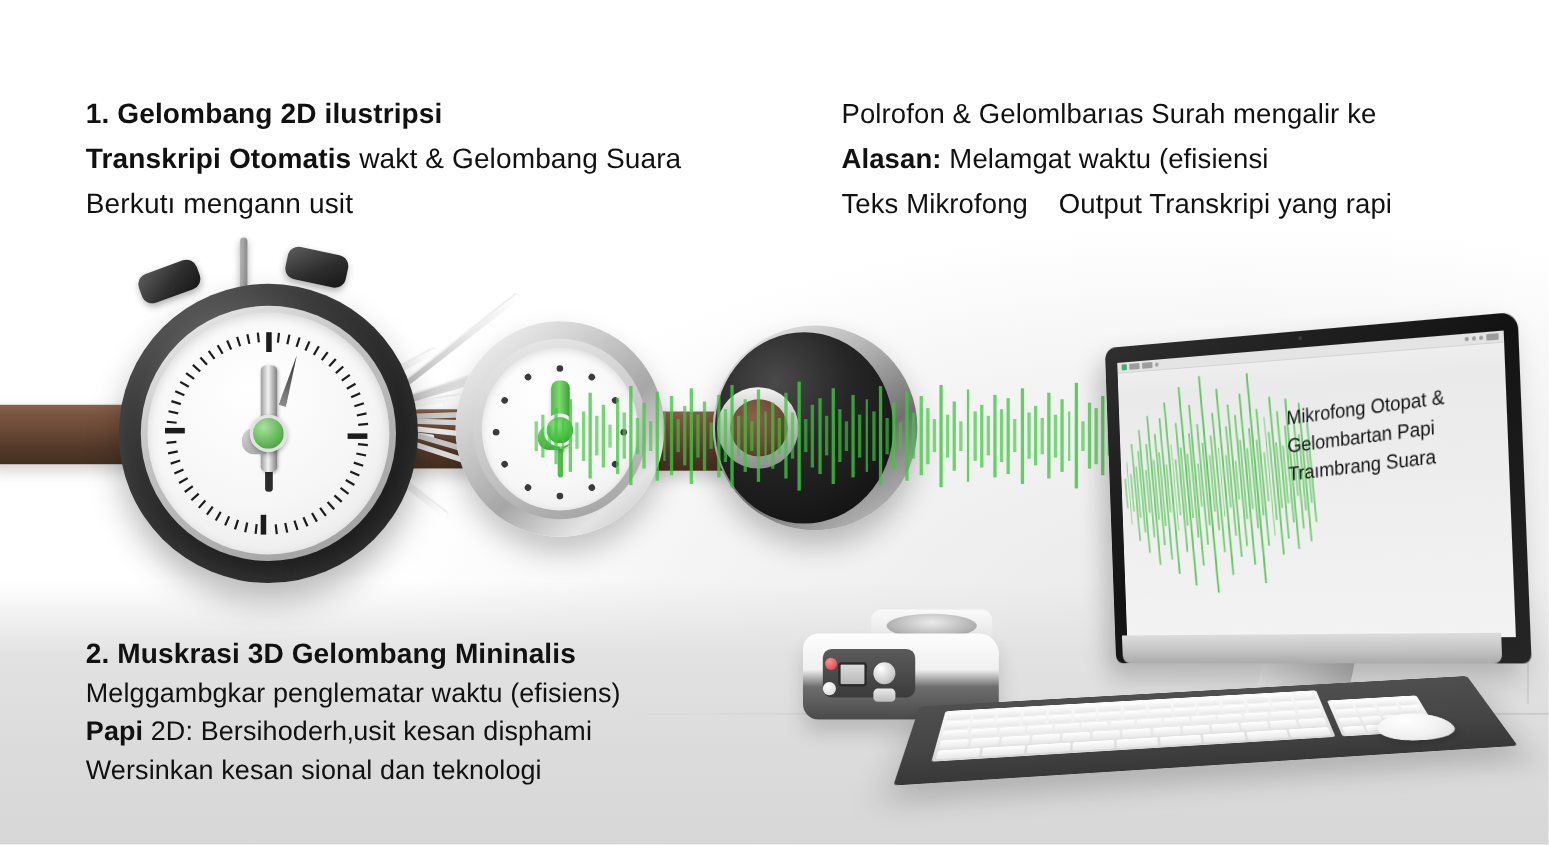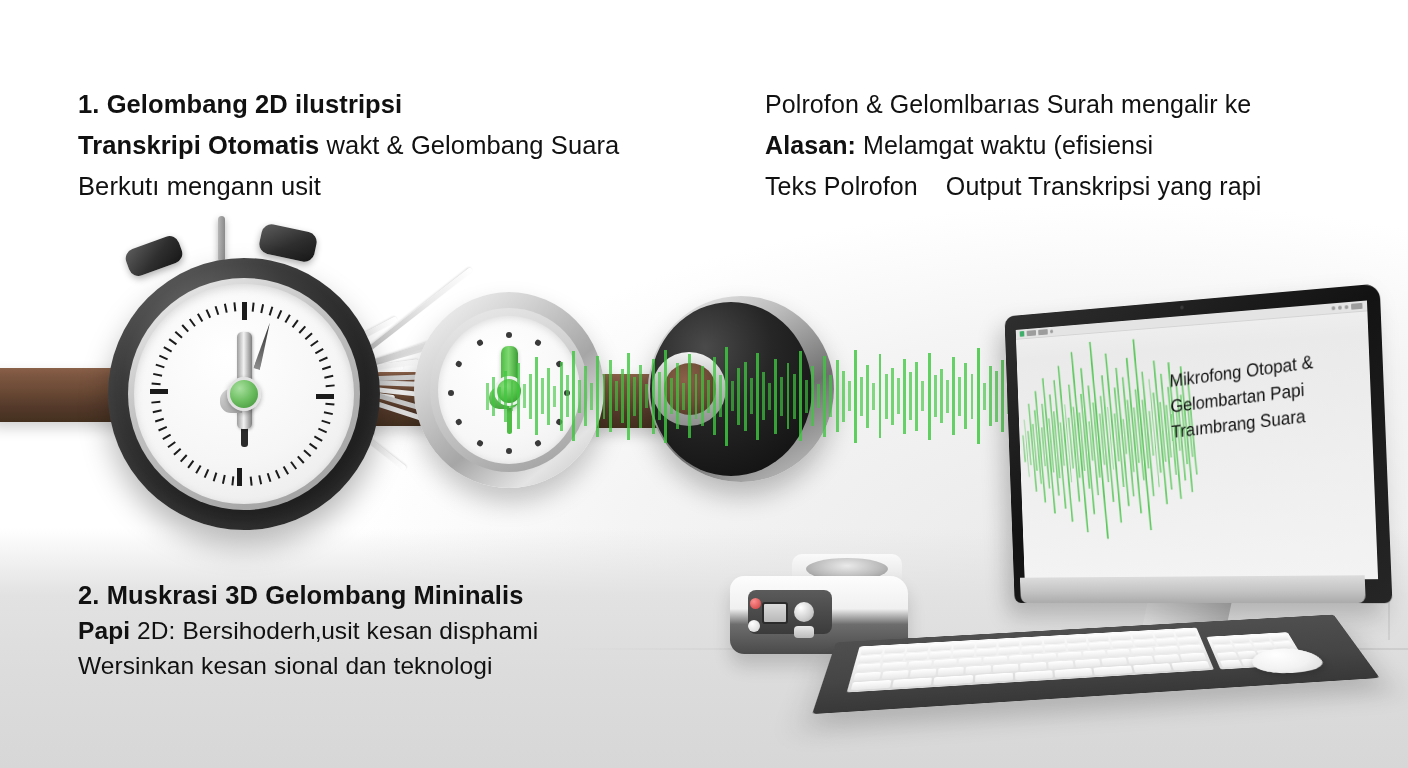--- a/index.html
+++ b/index.html
@@ -343,31 +343,32 @@
     <div class="line">Berkutı mengann usit</div>
   </div>
 
   <div class="txt" id="text-top-right">
     <div class="line">Polrofon &amp; Gelomlbarıas Surah mengalir ke</div>
     <div class="line">
       <span class="b">Alasan:</span>
       <span>Melamgat waktu (efisiensi</span>
     </div>
     <div class="line">
-      <span>Teks Polrofon</span>
+      <span>Teks Mikrofong</span>
       <span style="display:inline-block;width:14px"></span>
-      <span>Output Transkripsi yang rapi</span>
+      <span>Output Transkripi yang rapi</span>
     </div>
   </div>
 
   <div class="txt" id="text-bottom-left">
     <div class="line head">
       <span class="b">2.</span>
       <span class="b">Muskrasi 3D Gelombang Mininalis</span>
     </div>
+    <div class="line">Melggambgkar penglematar waktu (efisiens)</div>
     <div class="line">
       <span class="b">Papi</span>
       <span>2D: Bersihoderh‚usit kesan disphami</span>
     </div>
     <div class="line">Wersinkan kesan sional dan teknologi</div>
   </div>
 
   <div class="shaft" id="shaft-a"></div>
   <div class="shaft" id="shaft-b"></div>
   <div class="shaft" id="shaft-c"></div>

